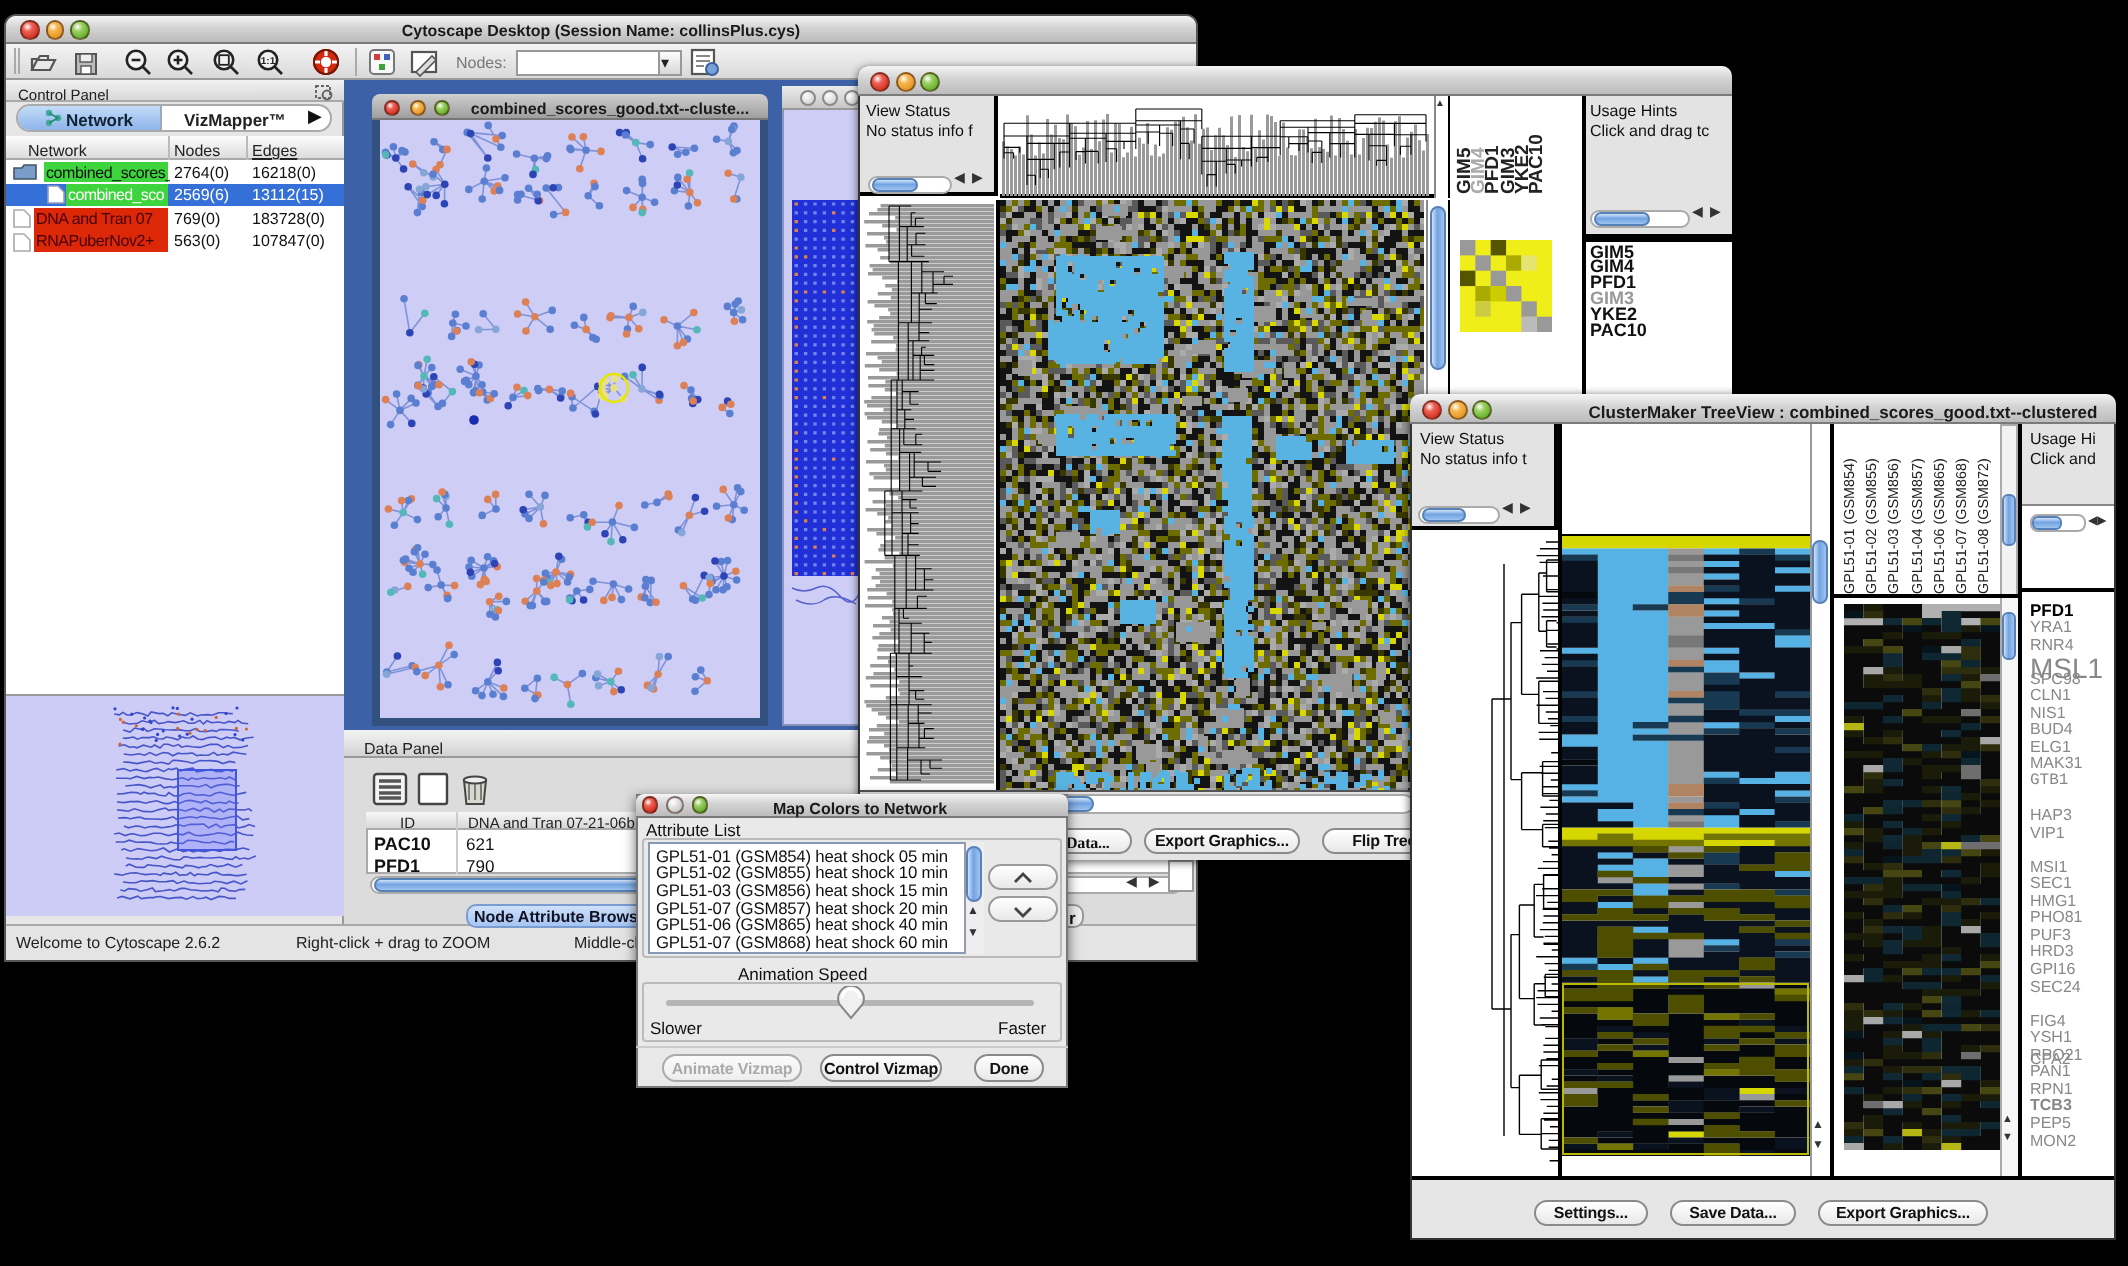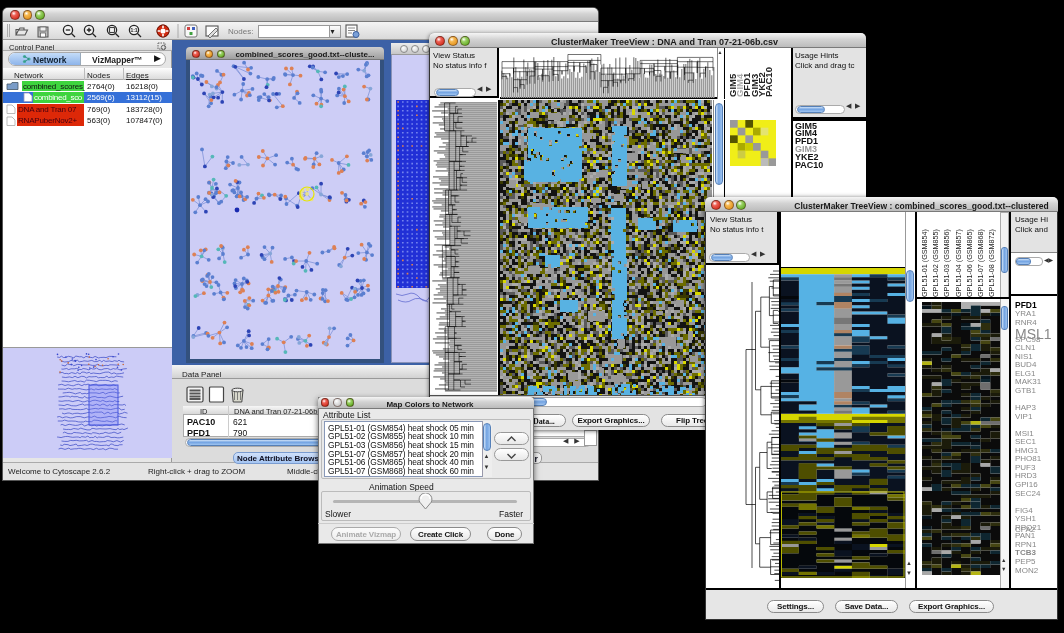--- a/index.html
+++ b/index.html
@@ -1,18 +1,19 @@
 <!DOCTYPE html>
 <html><head><meta charset="utf-8"><style>html,body{margin:0;padding:0;background:#000;}*{box-sizing:border-box;font-family:"Liberation Sans",sans-serif;}#c{position:relative;width:1064px;height:633px;background:#000;overflow:hidden;}</style></head><body>
 <div id="c">
     <div style="position:absolute;left:3px;top:8px;width:595px;height:472px;background:#e2e2e2;border-radius:5px 5px 0 0;box-shadow:0 0 0 1px #555;"></div>
     <div style="position:absolute;left:3px;top:8px;width:595px;height:13.5px;background:linear-gradient(#f5f5f5,#d3d3d3 45%,#bcbcbc);border-bottom:1px solid #7a7a7a;border-radius:5px 5px 0 0;"></div>
     <div style="position:absolute;left:10.2px;top:10px;width:9.6px;height:9.6px;border-radius:50%;background:radial-gradient(circle at 35% 30%,#fff 0%,#ee6156 30%,#cc2412 90%);border:0.5px solid rgba(60,30,20,.55)"></div>
     <div style="position:absolute;left:22.7px;top:10px;width:9.6px;height:9.6px;border-radius:50%;background:radial-gradient(circle at 35% 30%,#fff 0%,#f6b851 30%,#e08d17 90%);border:0.5px solid rgba(60,30,20,.55)"></div>
     <div style="position:absolute;left:35.2px;top:10px;width:9.6px;height:9.6px;border-radius:50%;background:radial-gradient(circle at 35% 30%,#fff 0%,#9bd164 30%,#57a519 90%);border:0.5px solid rgba(60,30,20,.55)"></div>
+    <div style="position:absolute;left:0px;top:10.5px;white-space:nowrap;width:601px;text-align:center;font-size:8px;font-weight:bold;color:#1a1a1a;">Cytoscape Desktop (Session Name: collinsPlus.cys)</div>
     <div style="position:absolute;left:3px;top:21.5px;width:595px;height:18.5px;background:linear-gradient(#f4f4f4,#d9d9d9);border-bottom:1px solid #9a9a9a;"></div>
     <svg style="position:absolute;left:0px;top:0px" width="370" height="42">
       <path d="M3 10l2.5-5h9l-2.5 5z M3 10V4.5h3l1-1.5h4v2" fill="#e8e8e8" stroke="#555" stroke-width="1.1" transform="translate(13,25)"></path>
       <g transform="translate(36,25)">
         <rect x="2" y="2" width="10" height="10" fill="#bbb" stroke="#555" stroke-width="1"></rect>
         <rect x="4" y="2" width="6" height="4" fill="#eee" stroke="#555" stroke-width=".7"></rect>
         <rect x="4.5" y="8" width="5" height="4" fill="#fff" stroke="#555" stroke-width=".7"></rect>
       </g>
       <g transform="translate(62,24)" stroke="#222" fill="none" stroke-width="1.3">
         <circle cx="6" cy="6" r="4.6" fill="#f2f2f2"></circle>
@@ -660,21 +661,20 @@
     <div style="position:absolute;left:584px;top:430px;width:13px;height:16px;background:#fff;border:1px solid #999;"></div>
     <div style="position:absolute;left:233px;top:451.5px;width:116px;height:12px;background:linear-gradient(#cfe0fa,#a5c5f2);border:1.5px solid #7a9cd0;border-radius:5px;"></div>
     <div style="position:absolute;left:237px;top:454px;white-space:nowrap;font-size:8px;font-weight:bold;color:#112;">Node Attribute Brows</div>
     <div style="position:absolute;left:490px;top:451.5px;width:52px;height:12px;background:#f2f2f2;border:1.5px solid #999;border-radius:5px;"></div>
     <div style="position:absolute;left:534.5px;top:453.5px;white-space:nowrap;font-size:8.5px;font-weight:bold;color:#112;">r</div>
     <div style="position:absolute;left:429px;top:33px;width:437px;height:397px;background:#fff;border:1px solid #333;border-radius:5px 5px 0 0;box-shadow:0 1px 4px rgba(0,0,0,.6);"></div>
     <div style="position:absolute;left:429px;top:33px;width:437px;height:15px;background:linear-gradient(#f5f5f5,#d3d3d3 45%,#bcbcbc);border-bottom:1px solid #7a7a7a;border-radius:5px 5px 0 0;"></div>
     <div style="position:absolute;left:435px;top:35.5px;width:10px;height:10px;border-radius:50%;background:radial-gradient(circle at 35% 30%,#fff 0%,#ee6156 30%,#cc2412 90%);border:0.5px solid rgba(60,30,20,.55)"></div>
     <div style="position:absolute;left:447.5px;top:35.5px;width:10px;height:10px;border-radius:50%;background:radial-gradient(circle at 35% 30%,#fff 0%,#f6b851 30%,#e08d17 90%);border:0.5px solid rgba(60,30,20,.55)"></div>
     <div style="position:absolute;left:460px;top:35.5px;width:10px;height:10px;border-radius:50%;background:radial-gradient(circle at 35% 30%,#fff 0%,#9bd164 30%,#57a519 90%);border:0.5px solid rgba(60,30,20,.55)"></div>
-    <div style="position:absolute;left:446px;top:36.5px;white-space:nowrap;width:437px;text-align:center;font-size:9px;font-weight:bold;color:#1a1a1a;">ClusterMaker TreeView : DNA and Tran 07-21-06b.csv</div>
     <div style="position:absolute;left:430px;top:48px;width:69px;height:50px;background:#e3e3e3;border-right:2px solid #000;border-bottom:2px solid #000;"></div>
     <div style="position:absolute;left:433px;top:51px;white-space:nowrap;font-size:8px;color:#111;">View Status</div>
     <div style="position:absolute;left:433px;top:60.5px;white-space:nowrap;font-size:8px;color:#111;">No status info f</div>
     <div style="position:absolute;left:434px;top:88px;width:42px;height:9px;background:#fff;border:1px solid #aaa;border-radius:4.5px;"></div>
     <div style="position:absolute;left:436px;top:89px;width:23px;height:7px;border-radius:4.5px;background:linear-gradient(#cfe2f8,#72a3e2 45%,#9fc4f0);border:1px solid #5580b8;"></div>
     <div style="position:absolute;left:477px;top:85px;white-space:nowrap;font-size:7px;color:#333;">◀</div>
     <div style="position:absolute;left:486px;top:85px;white-space:nowrap;font-size:7px;color:#333;">▶</div>
     <div style="position:absolute;left:500px;top:48px;width:217px;height:51px;background:#fff;border-bottom:2px solid #000;"></div>
     <svg style="position:absolute;left:500px;top:48px" width="216" height="50">
       <path fill="#9a9a9a" d="M1 22.7h1.5V50h-1.5zM3 25.3h1.5V50h-1.5zM5 26.5h1.5V50h-1.5zM7 29.7h1.5V50h-1.5zM9 25.3h1.5V50h-1.5zM11 29.3h1.5V50h-1.5zM13 9.6h1.5V50h-1.5zM15 19.2h1.5V50h-1.5zM17 29.8h1.5V50h-1.5zM19 23.3h1.5V50h-1.5zM21 28.8h1.5V50h-1.5zM23 11.5h1.5V50h-1.5zM25 19.3h1.5V50h-1.5zM27 14.4h1.5V50h-1.5zM29 21h1.5V50h-1.5zM31 21.6h1.5V50h-1.5zM33 9.3h1.5V50h-1.5zM35 13.8h1.5V50h-1.5zM37 15.1h1.5V50h-1.5zM39 29.2h1.5V50h-1.5zM41 25.8h1.5V50h-1.5zM43 12.5h1.5V50h-1.5zM45 26.5h1.5V50h-1.5zM47 12.1h1.5V50h-1.5zM49 22.6h1.5V50h-1.5zM51 11.8h1.5V50h-1.5zM53 9h1.5V50h-1.5zM55 28.2h1.5V50h-1.5zM57 13.6h1.5V50h-1.5zM59 13.7h1.5V50h-1.5zM61 30.6h1.5V50h-1.5zM63 28.2h1.5V50h-1.5zM65 15.4h1.5V50h-1.5zM67 30.2h1.5V50h-1.5zM69 20.9h1.5V50h-1.5zM71 23.9h1.5V50h-1.5zM73 13.5h1.5V50h-1.5zM75 29.7h1.5V50h-1.5zM77 24.2h1.5V50h-1.5zM79 30.3h1.5V50h-1.5zM81 28.7h1.5V50h-1.5zM83 15.6h1.5V50h-1.5zM85 16.9h1.5V50h-1.5zM87 12.7h1.5V50h-1.5zM89 12.2h1.5V50h-1.5zM91 10.4h1.5V50h-1.5zM93 15.6h1.5V50h-1.5zM95 22.3h1.5V50h-1.5zM97 9.1h1.5V50h-1.5zM99 23.9h1.5V50h-1.5zM101 16.4h1.5V50h-1.5zM103 15.8h1.5V50h-1.5zM105 27h1.5V50h-1.5zM107 19.6h1.5V50h-1.5zM109 15.9h1.5V50h-1.5zM111 19.6h1.5V50h-1.5zM113 24.5h1.5V50h-1.5zM115 10.3h1.5V50h-1.5zM117 30.5h1.5V50h-1.5zM119 9.5h1.5V50h-1.5zM121 25.5h1.5V50h-1.5zM123 27.6h1.5V50h-1.5zM125 9.4h1.5V50h-1.5zM127 26.3h1.5V50h-1.5zM129 17.1h1.5V50h-1.5zM131 21.7h1.5V50h-1.5zM133 9.2h1.5V50h-1.5zM135 10h1.5V50h-1.5zM137 13h1.5V50h-1.5zM139 30h1.5V50h-1.5zM141 13.3h1.5V50h-1.5zM143 25.6h1.5V50h-1.5zM145 29.5h1.5V50h-1.5zM147 29.7h1.5V50h-1.5zM149 16.6h1.5V50h-1.5zM151 16.8h1.5V50h-1.5zM153 20.5h1.5V50h-1.5zM155 26.1h1.5V50h-1.5zM157 11.4h1.5V50h-1.5zM159 25.5h1.5V50h-1.5zM161 26.5h1.5V50h-1.5zM163 27.9h1.5V50h-1.5zM165 9.8h1.5V50h-1.5zM167 29.8h1.5V50h-1.5zM169 11h1.5V50h-1.5zM171 16.5h1.5V50h-1.5zM173 22.4h1.5V50h-1.5zM175 29.2h1.5V50h-1.5zM177 16.5h1.5V50h-1.5zM179 29.3h1.5V50h-1.5zM181 21h1.5V50h-1.5zM183 15.9h1.5V50h-1.5zM185 16h1.5V50h-1.5zM187 12.9h1.5V50h-1.5zM189 10.7h1.5V50h-1.5zM191 12.3h1.5V50h-1.5zM193 24.2h1.5V50h-1.5zM195 30.9h1.5V50h-1.5zM197 12.6h1.5V50h-1.5zM199 10.1h1.5V50h-1.5zM201 30.7h1.5V50h-1.5zM203 20.7h1.5V50h-1.5zM205 17.9h1.5V50h-1.5zM207 14.2h1.5V50h-1.5zM209 22.1h1.5V50h-1.5zM211 27.2h1.5V50h-1.5zM213 19h1.5V50h-1.5z"></path>
@@ -855,21 +855,21 @@
     <div style="position:absolute;left:1015px;top:300px;white-space:nowrap;font-size:8.5px;font-weight:bold;color:#000;">PFD1</div>
     <div style="position:absolute;left:1015px;top:309px;white-space:nowrap;font-size:8px;color:#888;">YRA1</div>
     <div style="position:absolute;left:1015px;top:317.55px;white-space:nowrap;font-size:8px;color:#888;">RNR4</div>
     <div style="position:absolute;left:1015px;top:326.1px;white-space:nowrap;font-size:14px;color:#888;">MSL1</div>
     <div style="position:absolute;left:1015px;top:334.65px;white-space:nowrap;font-size:8px;color:#888;">SPC98</div>
     <div style="position:absolute;left:1015px;top:343.2px;white-space:nowrap;font-size:8px;color:#888;">CLN1</div>
     <div style="position:absolute;left:1015px;top:351.75px;white-space:nowrap;font-size:8px;color:#888;">NIS1</div>
     <div style="position:absolute;left:1015px;top:360.3px;white-space:nowrap;font-size:8px;color:#888;">BUD4</div>
     <div style="position:absolute;left:1015px;top:368.85px;white-space:nowrap;font-size:8px;color:#888;">ELG1</div>
     <div style="position:absolute;left:1015px;top:377.4px;white-space:nowrap;font-size:8px;color:#888;">MAK31</div>
-    <div style="position:absolute;left:1015px;top:385.95px;white-space:nowrap;font-size:8px;color:#888;">GTB1</div>
+    <div style="position:absolute;left:1015px;top:385.95px;white-space:nowrap;font-size:8px;color:#888;font-family:Liberation Mono, monospace;">GTB1</div>
     <div style="position:absolute;left:1067px;top:394.5px;white-space:nowrap;font-size:8px;color:#888;">KAP95</div>
     <div style="position:absolute;left:1015px;top:403.05px;white-space:nowrap;font-size:8px;color:#888;">HAP3</div>
     <div style="position:absolute;left:1015px;top:411.6px;white-space:nowrap;font-size:8px;color:#888;">VIP1</div>
     <div style="position:absolute;left:1044px;top:420.15px;white-space:nowrap;font-size:8px;color:#888;margin-left:48px;">NTR2</div>
     <div style="position:absolute;left:1015px;top:428.7px;white-space:nowrap;font-size:8px;color:#888;">MSI1</div>
     <div style="position:absolute;left:1015px;top:437.25px;white-space:nowrap;font-size:8px;color:#888;">SEC1</div>
     <div style="position:absolute;left:1015px;top:445.8px;white-space:nowrap;font-size:8px;color:#888;">HMG1</div>
     <div style="position:absolute;left:1015px;top:454.35px;white-space:nowrap;font-size:8px;color:#888;">PHO81</div>
     <div style="position:absolute;left:1015px;top:462.9px;white-space:nowrap;font-size:8px;color:#888;">PUF3</div>
     <div style="position:absolute;left:1015px;top:471.45px;white-space:nowrap;font-size:8px;color:#888;">HRD3</div>
@@ -924,15 +924,15 @@
     <svg style="position:absolute;left:418px;top:493px" width="15" height="17">
       <path d="M7.5 16L1.8 9.2A6.4 6.4 0 1 1 13.2 9.2Z" fill="#f0f0f0" stroke="#888" stroke-width="1"></path>
       <path d="M3 6a4.5 4.5 0 0 1 9 0" fill="none" stroke="#fff" stroke-width="1.5"></path>
     </svg>
     <div style="position:absolute;left:325px;top:508.5px;white-space:nowrap;font-size:8.5px;color:#111;">Slower</div>
     <div style="position:absolute;left:499px;top:508.5px;white-space:nowrap;font-size:8.5px;color:#111;">Faster</div>
     <div style="position:absolute;left:318px;top:523px;width:216px;height:1px;background:#ccc;"></div>
     <div style="position:absolute;left:331px;top:527px;width:70px;height:13.5px;border:1.5px solid #aaa;border-radius:8px;background:linear-gradient(#fbfbfb,#eee);"></div>
     <div style="position:absolute;left:331px;top:529.5px;white-space:nowrap;width:70px;text-align:center;font-size:8px;font-weight:bold;color:#aaa;letter-spacing:-0.1px;">Animate Vizmap</div>
     <div style="position:absolute;left:410px;top:527px;width:61px;height:13.5px;border:1.5px solid #8a8a8a;border-radius:8px;background:linear-gradient(#fff,#e8e8e8);"></div>
-    <div style="position:absolute;left:410px;top:529.5px;white-space:nowrap;width:61px;text-align:center;font-size:8px;font-weight:bold;color:#111;letter-spacing:-0.1px;">Create Click</div>
+    <div style="position:absolute;left:410px;top:529.5px;white-space:nowrap;width:61px;text-align:center;font-size:8px;font-weight:bold;color:#111;letter-spacing:-0.1px;">Control Vizmap</div>
     <div style="position:absolute;left:487px;top:527px;width:35px;height:13.5px;border:1.5px solid #8a8a8a;border-radius:8px;background:linear-gradient(#fff,#e8e8e8);"></div>
     <div style="position:absolute;left:487px;top:529.5px;white-space:nowrap;width:35px;text-align:center;font-size:8px;font-weight:bold;color:#111;letter-spacing:-0.1px;">Done</div>
   </div>
 </body></html>

